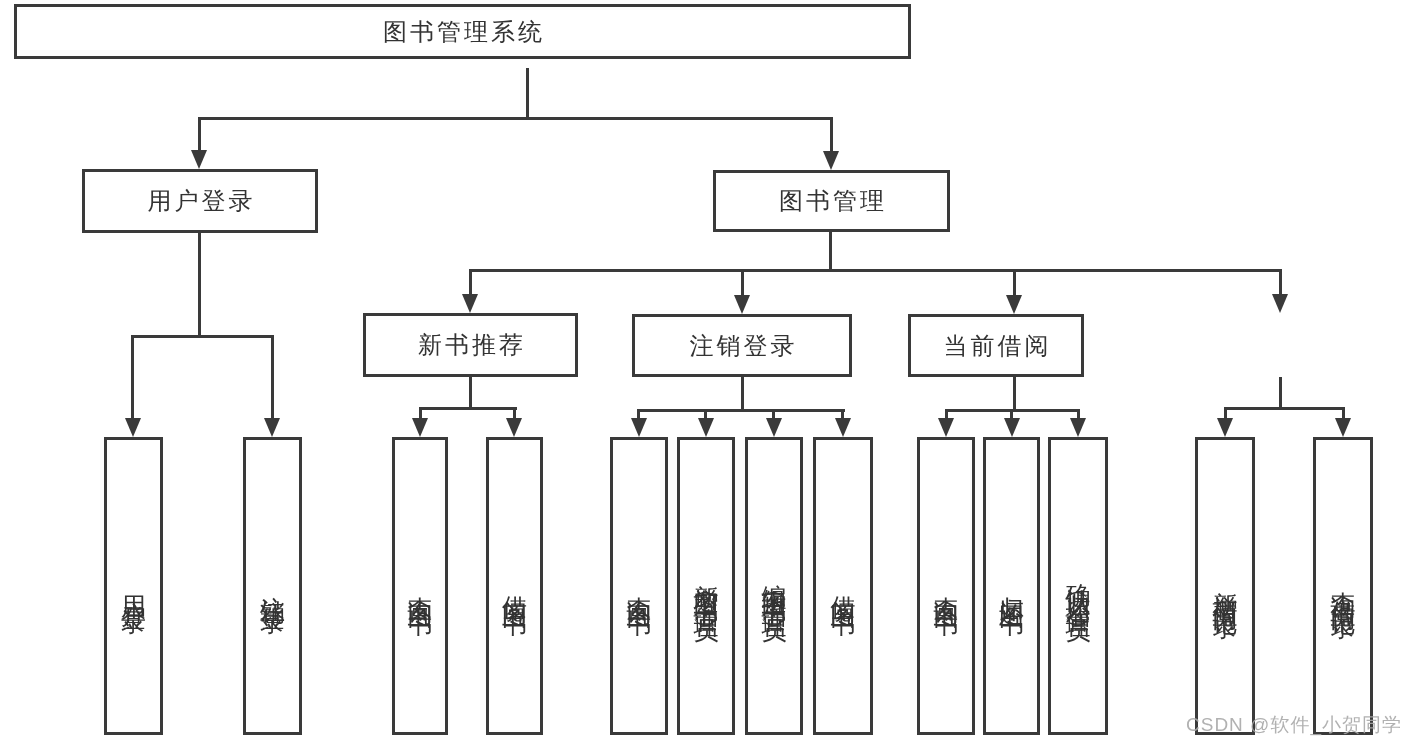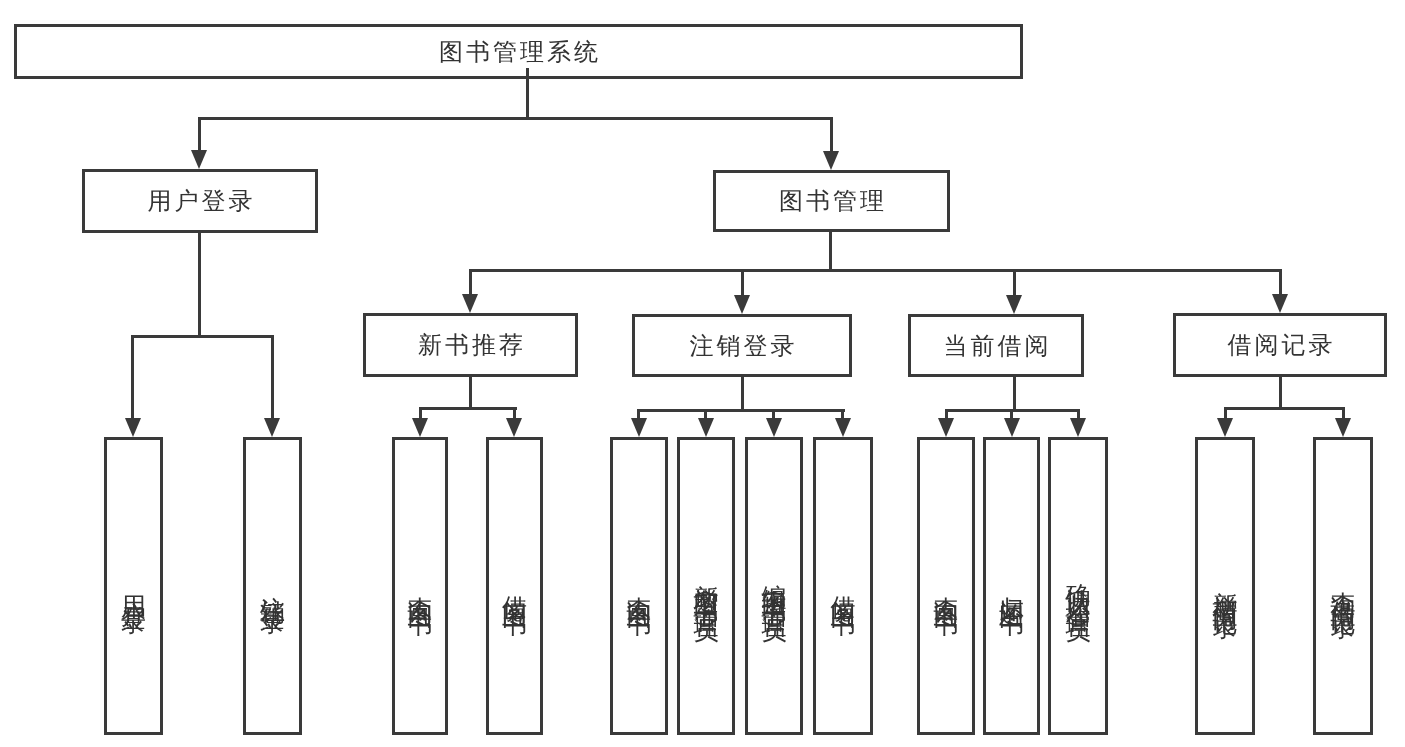--- a/index.html
+++ b/index.html
@@ -53,42 +53,39 @@
     color:rgba(168,168,168,0.9);
     white-space:nowrap;
     z-index:5;
   }
 </style>
 </head>
 <body>
 
 <div class="stage">
 
-  <div class="box" style="left:14px;top:24px;width:1009px;height:55px">
+  <div class="box" style="left:14px;top:4px;width:897px;height:55px">
     <span class="lbl">图书管理系统</span>
   </div>
 
   <div class="box" style="left:82px;top:169px;width:236px;height:64px">
     <span class="lbl">用户登录</span>
   </div>
   <div class="box" style="left:713px;top:170px;width:237px;height:62px">
     <span class="lbl">图书管理</span>
   </div>
 
   <div class="box" style="left:363px;top:313px;width:215px;height:64px">
     <span class="lbl">新书推荐</span>
   </div>
   <div class="box" style="left:632px;top:314px;width:220px;height:63px">
     <span class="lbl">注销登录</span>
   </div>
   <div class="box" style="left:908px;top:314px;width:176px;height:63px">
     <span class="lbl">当前借阅</span>
-  </div>
-  <div class="box" style="left:1173px;top:313px;width:214px;height:64px">
-    <span class="lbl">借阅记录</span>
   </div>
 
   <div class="box vbox" style="left:104px;top:437px;width:59px;height:298px">
     <span class="lbl">用户登录</span>
   </div>
   <div class="box vbox" style="left:243px;top:437px;width:59px;height:298px">
     <span class="lbl">注销登录</span>
   </div>
 
   <div class="box vbox" style="left:392px;top:437px;width:56px;height:298px">
@@ -180,14 +177,15 @@
   <div class="arrow" style="left:1004px;top:418px"></div>
   <div class="arrow" style="left:1070px;top:418px"></div>
 
   <div class="line" style="left:1279px;top:377px;width:3px;height:33px"></div>
   <div class="line" style="left:1224px;top:407px;width:121px;height:3px"></div>
   <div class="line" style="left:1224px;top:407px;width:3px;height:16px"></div>
   <div class="line" style="left:1342px;top:407px;width:3px;height:16px"></div>
   <div class="arrow" style="left:1217px;top:418px"></div>
   <div class="arrow" style="left:1335px;top:418px"></div>
 
+  <div class="watermark">CSDN @软件_小贺同学</div>
 
 </div>
 
 </body></html>

